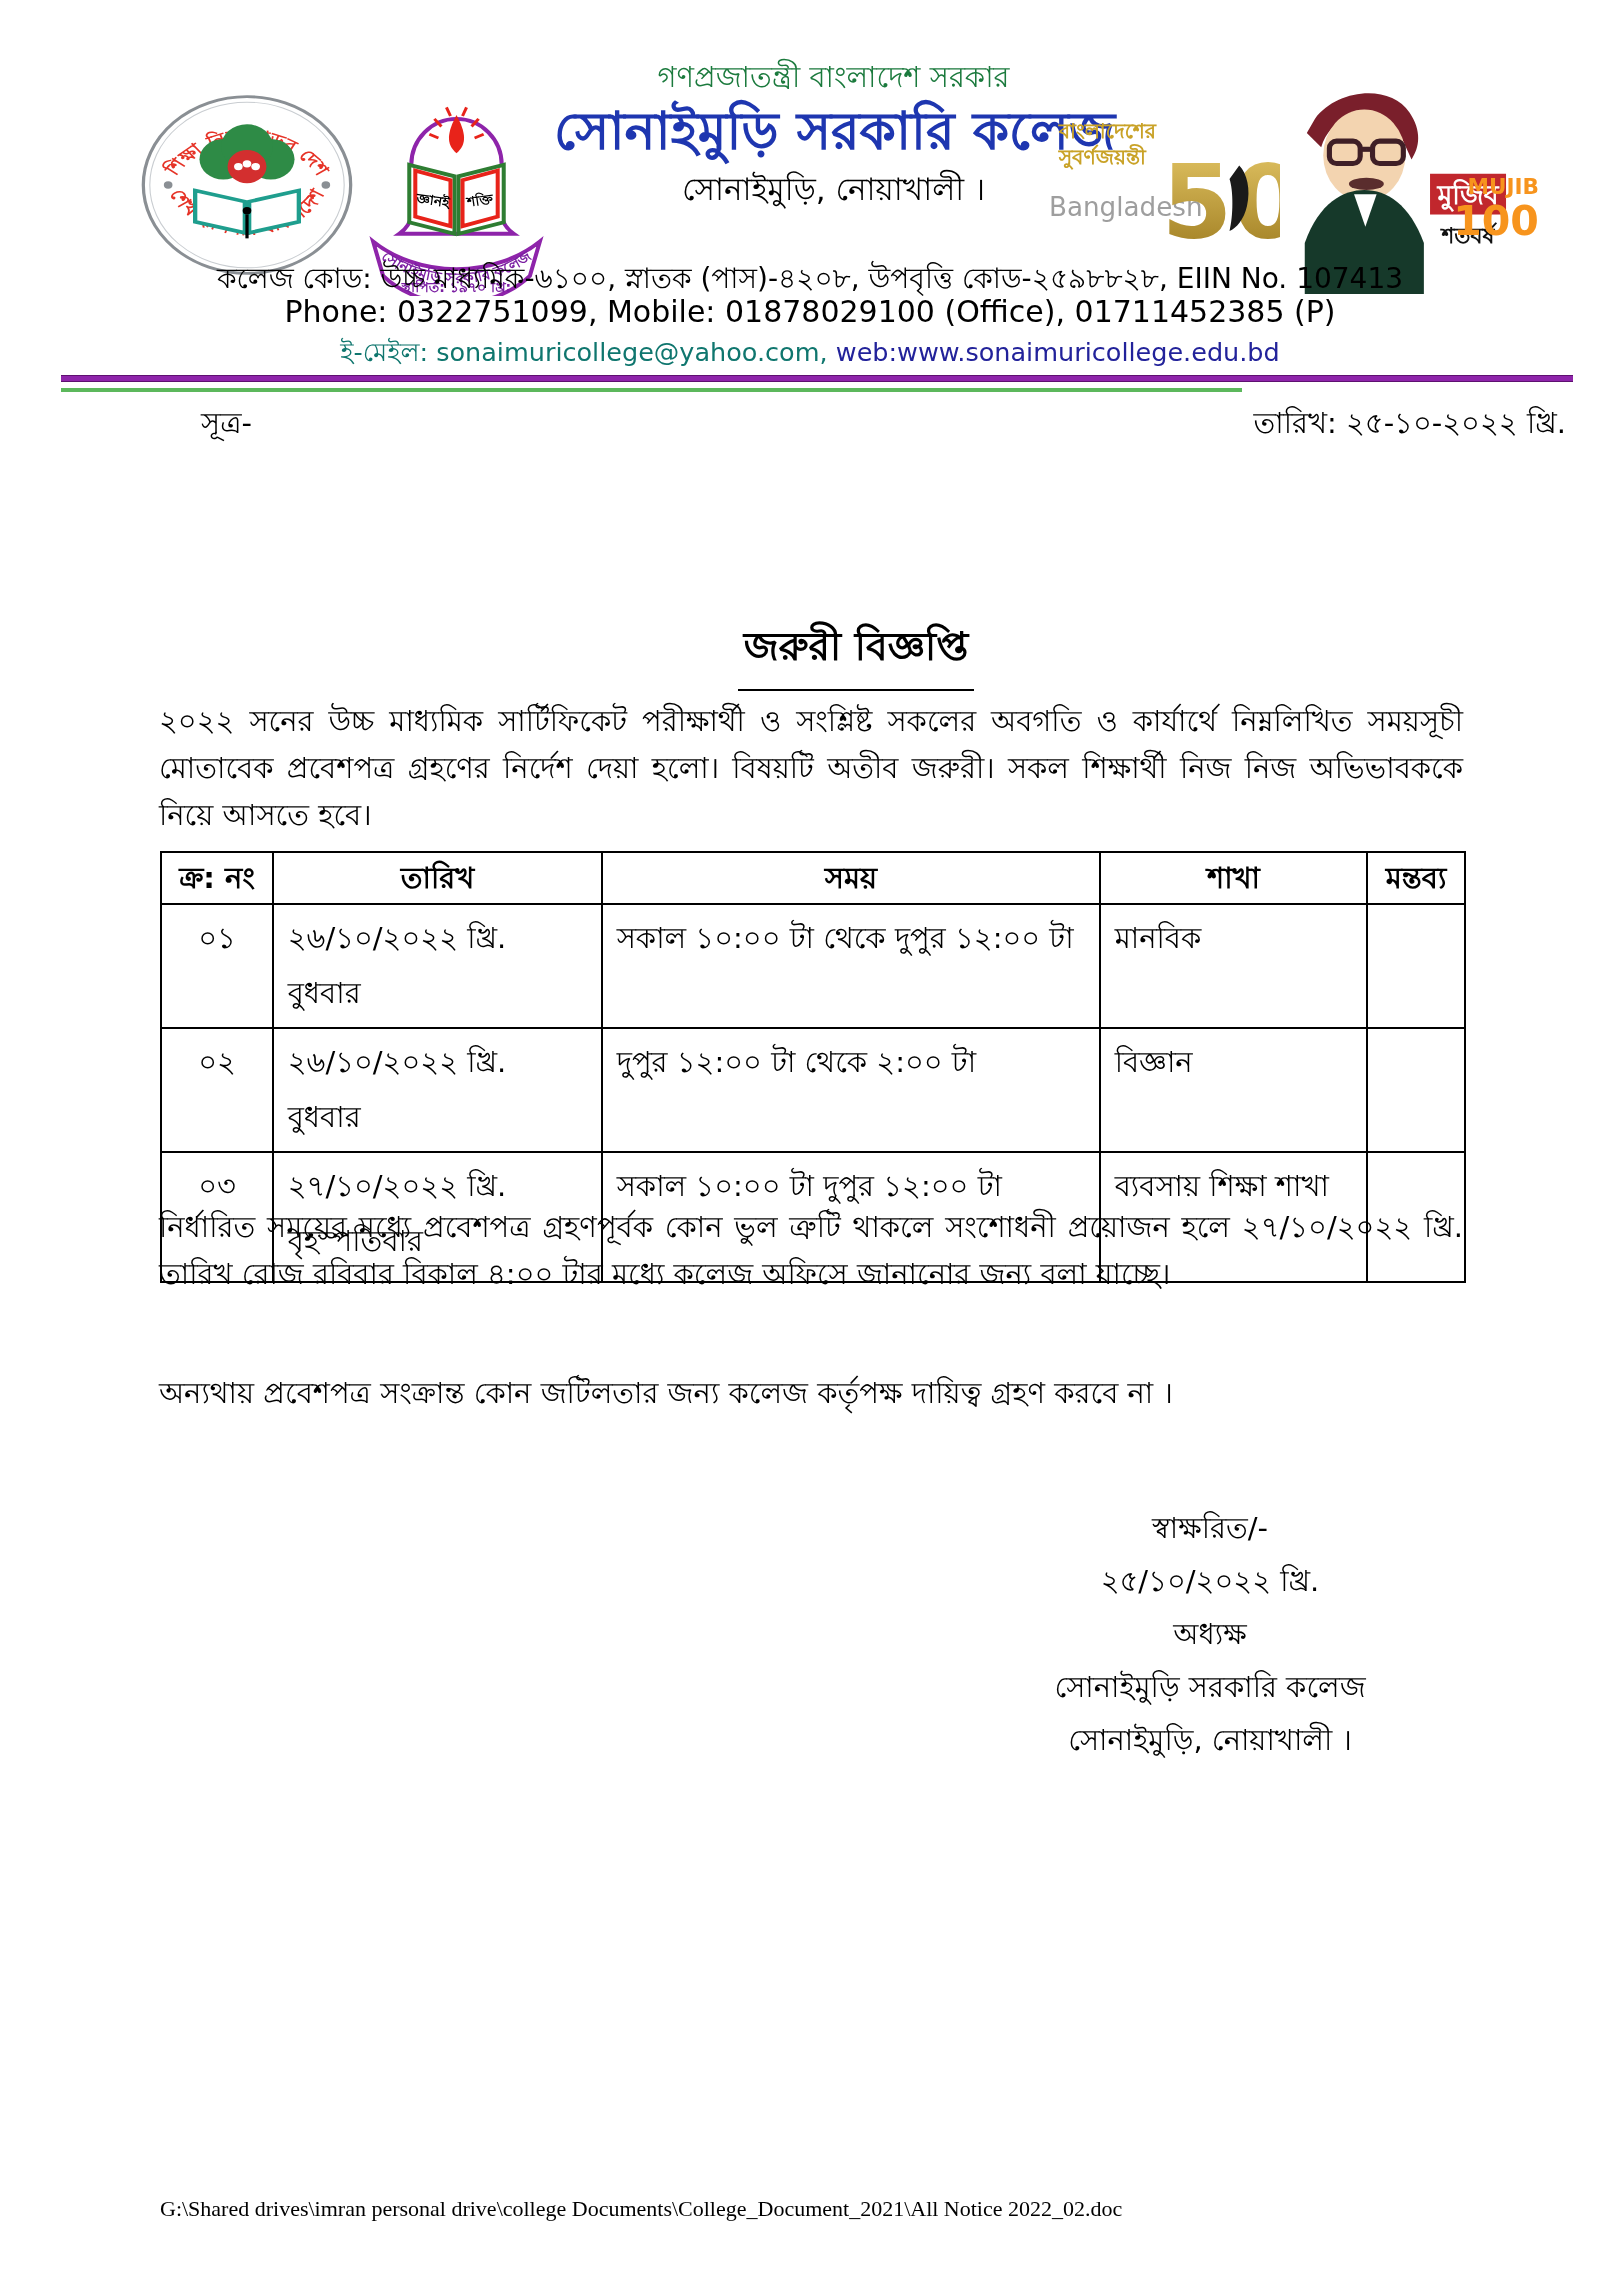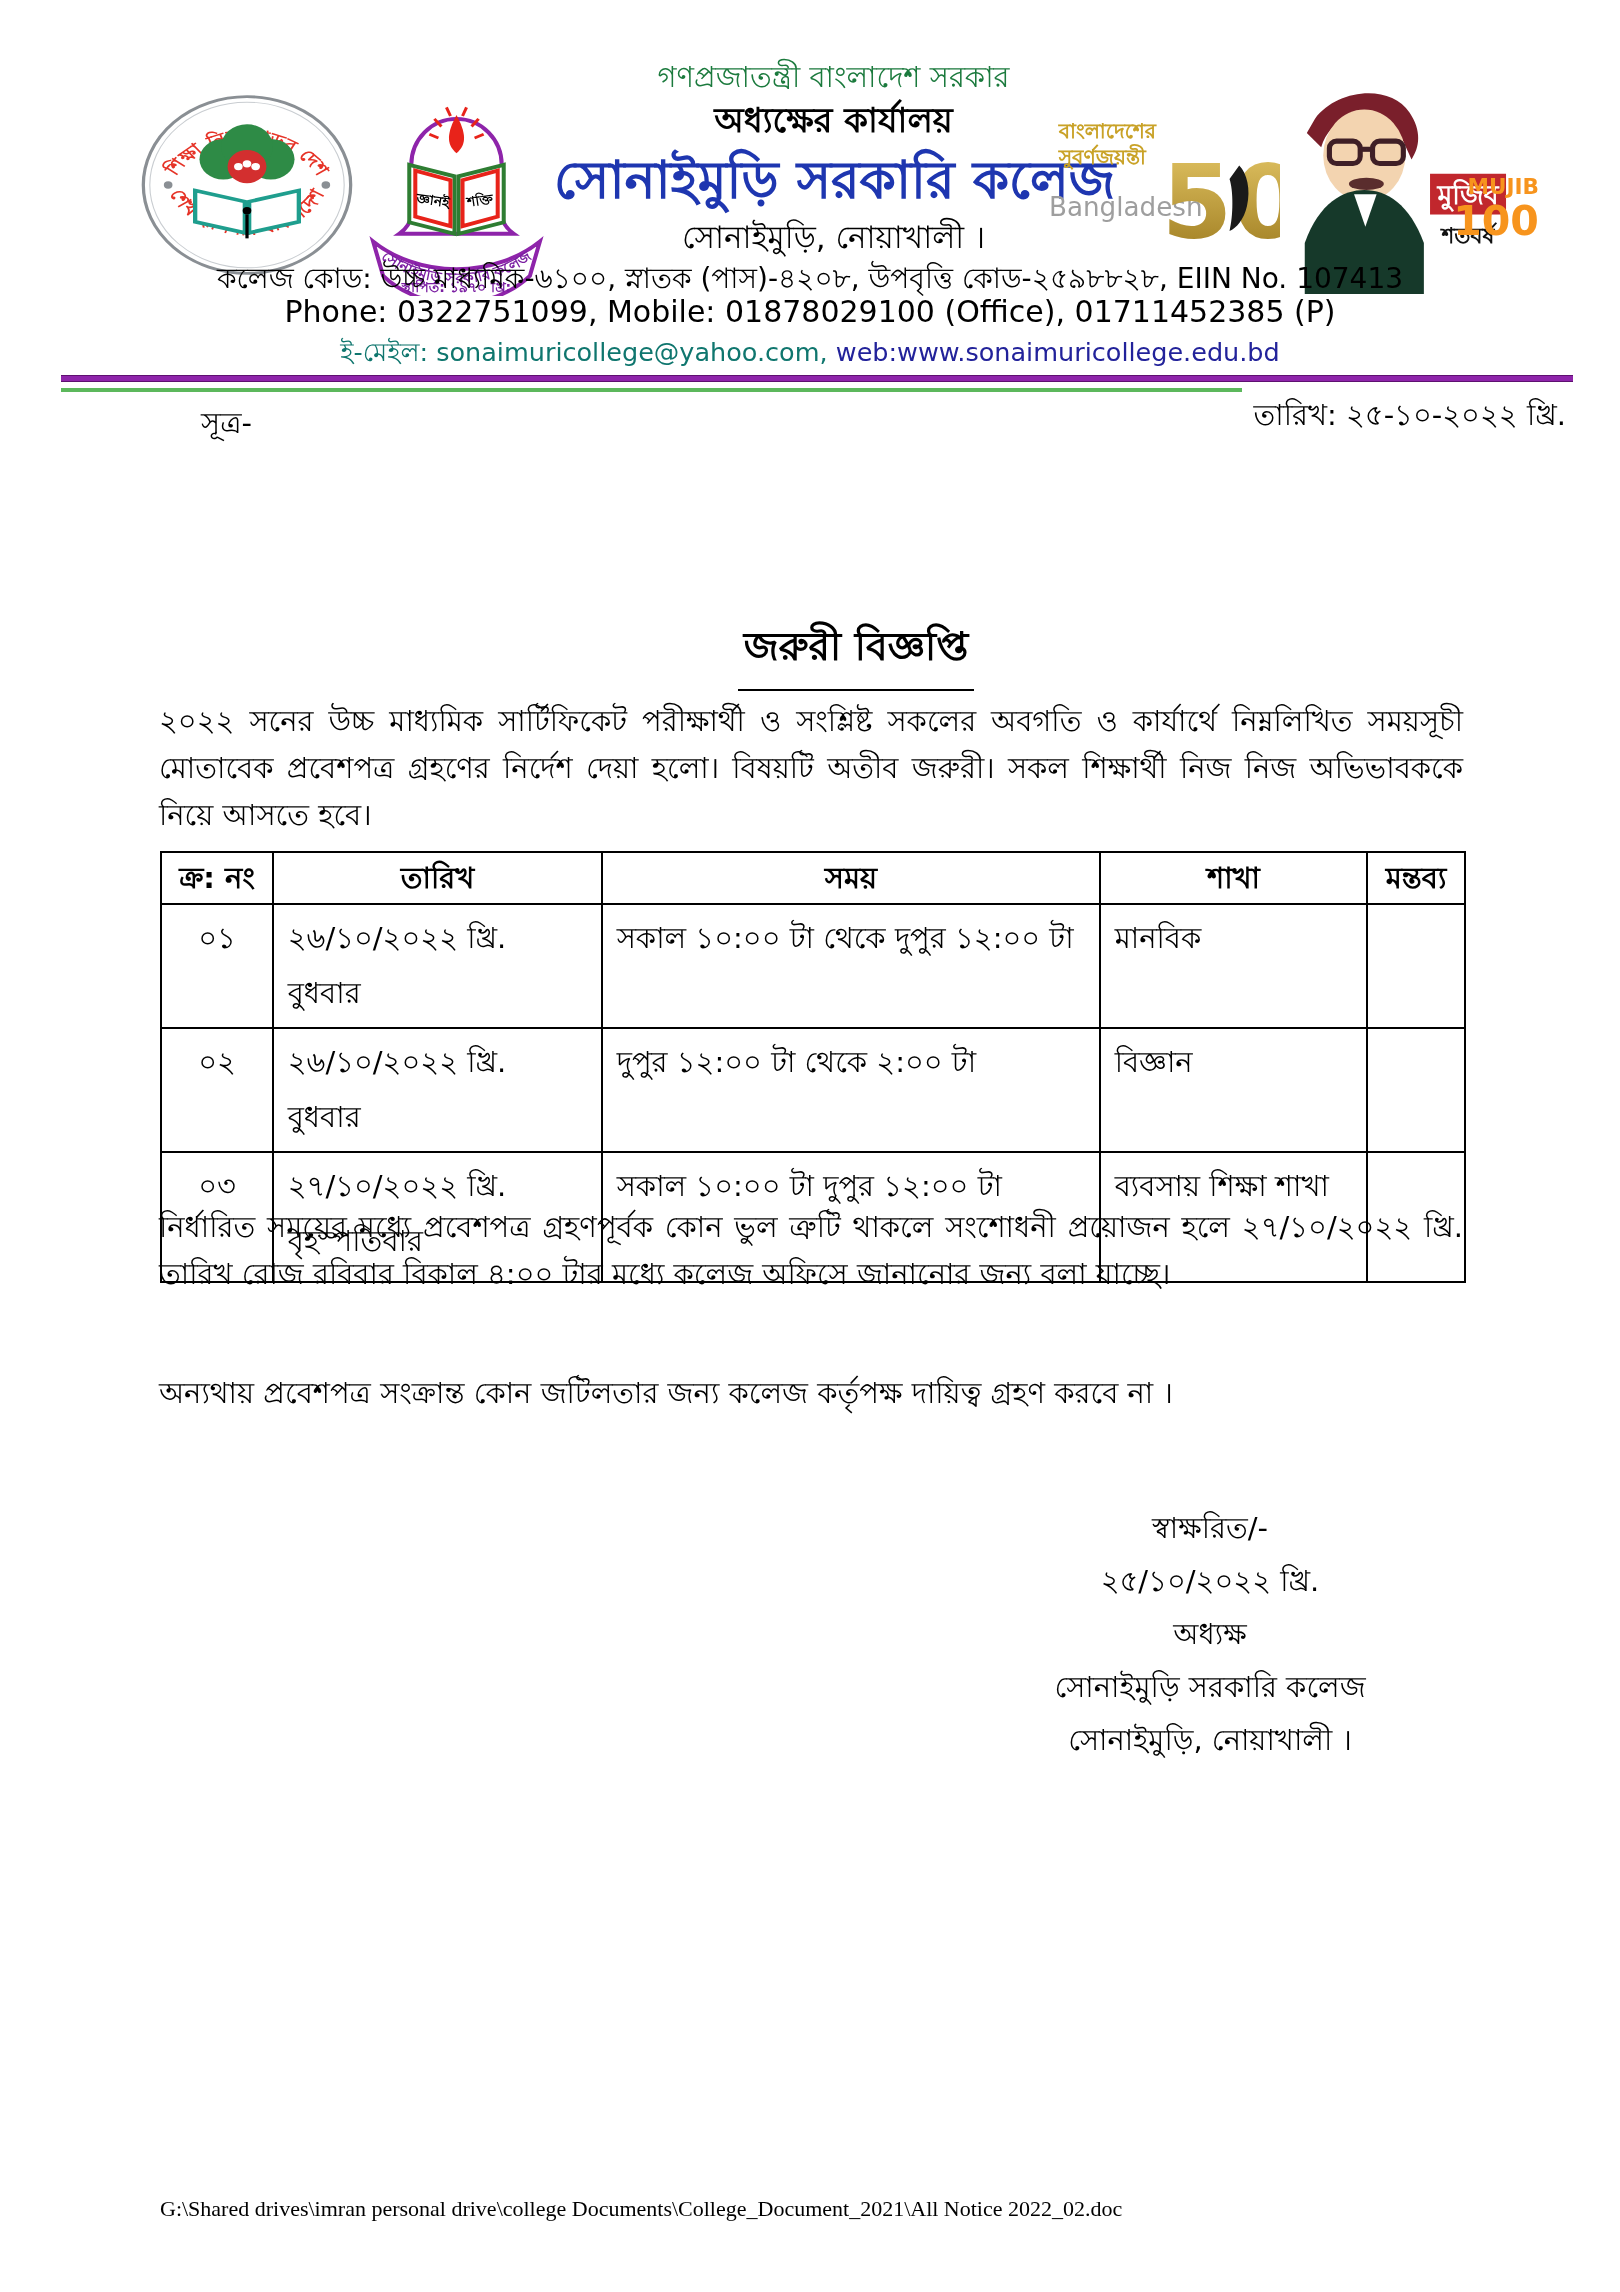--- a/index.html
+++ b/index.html
@@ -31,21 +31,21 @@
   .phone-line{position:absolute;left:0;top:294px;width:100%;text-align:center;font-size:30px;}
   .email-line{position:absolute;left:0;top:333px;width:100%;text-align:center;font-size:25.5px;}
   .email-maroon{color:#0f766e;}
   .web-navy{color:#22229a;}
 
   .rule-purple{position:absolute;left:61px;right:47px;top:375px;height:4.9px;
     background:#8e24aa;border-top:1px solid #5e1070;border-bottom:1px solid #5e1070;}
   .rule-green{position:absolute;left:61px;top:388px;width:1181px;height:3.9px;background:#5cb85c;}
 
   .ref-label{position:absolute;left:201px;top:400px;font-size:29px;}
-  .date-label{position:absolute;right:54px;top:392px;font-size:29px;}
+  .date-label{position:absolute;right:54px;top:400px;font-size:29px;}
 
   
   .notice-title{
     position:absolute;left:0;top:616px;width:100%;text-align:center;margin-left:46px;
   }
   .notice-title span{
     display:inline-block;font-size:39px;font-weight:bold;
     border-bottom:2.9px solid #000;padding:0 5.9px 7.8px 5.9px;
   }
   .para{
@@ -161,21 +161,20 @@
       <path d="M 22 178 A 118 100 0 0 0 188 178 L 178 214 A 95 80 0 0 1 32 214 Z" fill="#ffffff" stroke="#8e24aa" stroke-width="4"></path>
       <text font-size="15" font-weight="bold" fill="#7b1fa2">
         <textPath href="#bannerArc" startOffset="50%" text-anchor="middle">সোনাইমুড়ি সরকারি কলেজ</textPath>
       </text>
       <text x="105" y="231" font-size="14" font-weight="bold" fill="#7b1fa2" text-anchor="middle">স্থাপিত: ১৯৭০ খ্রি:</text>
     </svg>
   </div>
 
   <div class="head-center">
     <div class="govt-line">গণপ্রজাতন্ত্রী বাংলাদেশ সরকার</div>
-    <div class="office-line">অধ্যক্ষের কার্যালয়</div>
     <div class="college-name">সোনাইমুড়ি সরকারি কলেজ</div>
     <div class="address-line">সোনাইমুড়ি, নোয়াখালী ।</div>
   </div>
 
   <div class="logo bd50-logo">
     <svg viewBox="0 0 240 195" width="100%" height="100%" preserveAspectRatio="none">
       <defs>
         <linearGradient id="goldGrad" x1="0" y1="0" x2="0" y2="1">
           <stop offset="0" stop-color="#e3c565"></stop>
           <stop offset="1" stop-color="#9c7a1e"></stop>

